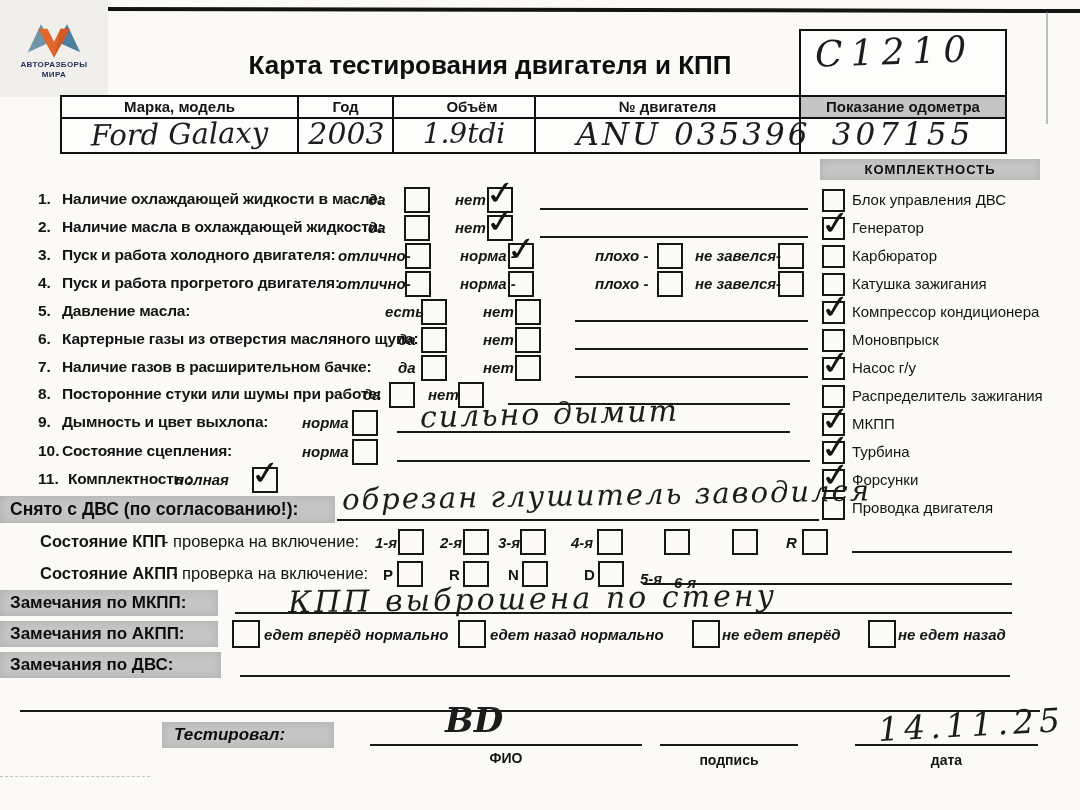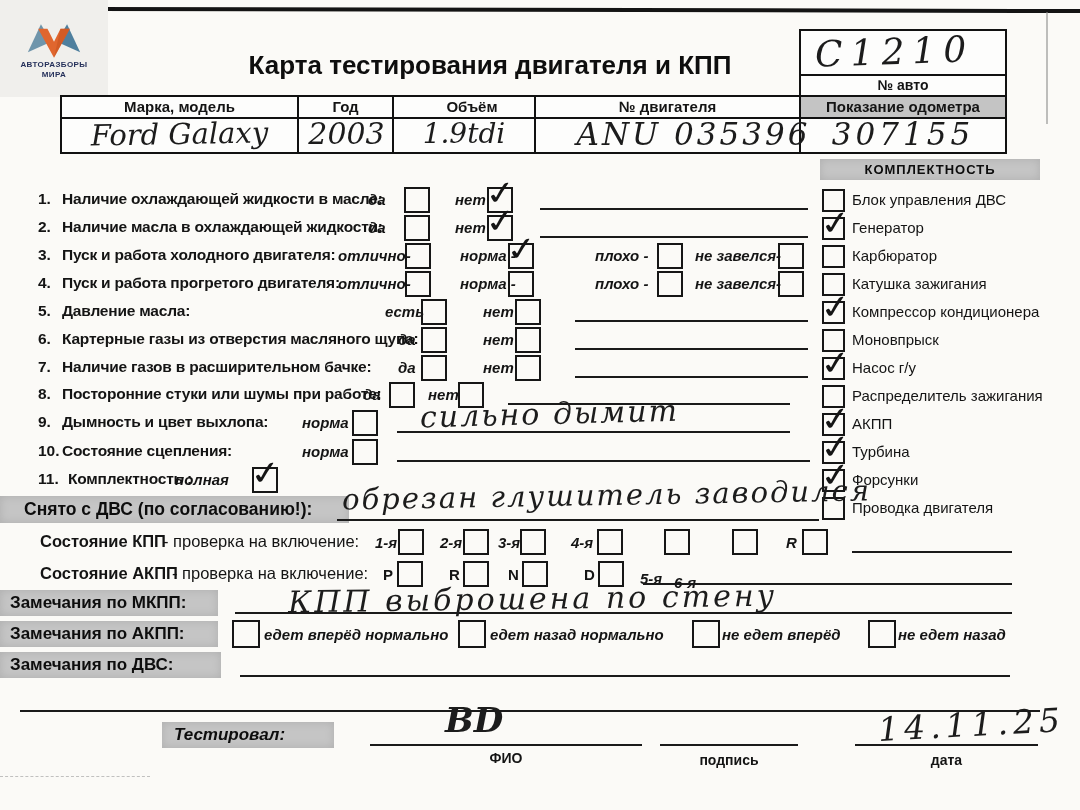--- a/index.html
+++ b/index.html
@@ -64,21 +64,20 @@
       <polygon points="30,40 37,9 47,9" fill="#c6521f" opacity=".55"></polygon>
     </svg>
     <div class="logo-text" style="top:60px;">АВТОРАЗБОРЫ</div>
     <div class="logo-text" style="top:70px;">МИРА</div>
   </div>
 
   <div class="title">Карта тестирования двигателя и КПП</div>
 
   <div class="carno-box">
     <div class="carno-val hw">C1210</div>
-    <div class="carno-cap">№ авто</div>
   </div>
 
   <div class="vtable">
     <div class="vsep" style="left:235px;"></div>
     <div class="vsep" style="left:330px;"></div>
     <div class="vsep" style="left:472px;"></div>
     <div class="vsep" style="left:737px;"></div>
     <div class="vhead gray" style="left:739px;width:204px;">Показание одометра</div>
     <div class="vhline"></div>
     <div class="vhead" style="left:0;width:235px;">Марка, модель</div>
@@ -104,21 +103,21 @@
   <span class="cl-label" style="left:852px;top:275px;">Катушка зажигания</span>
   <span class="cb small on" style="left:822px;top:301px;"></span>
   <span class="cl-label" style="left:852px;top:303px;">Компрессор кондиционера</span>
   <span class="cb small" style="left:822px;top:329px;"></span>
   <span class="cl-label" style="left:852px;top:331px;">Моновпрыск</span>
   <span class="cb small on" style="left:822px;top:357px;"></span>
   <span class="cl-label" style="left:852px;top:359px;">Насос г/у</span>
   <span class="cb small" style="left:822px;top:385px;"></span>
   <span class="cl-label" style="left:852px;top:387px;">Распределитель зажигания</span>
   <span class="cb small on" style="left:822px;top:413px;"></span>
-  <span class="cl-label" style="left:852px;top:415px;">АКПП</span>
+  <span class="cl-label" style="left:852px;top:415px;">МКПП</span>
   <span class="cb small on" style="left:822px;top:441px;"></span>
   <span class="cl-label" style="left:852px;top:443px;">Турбина</span>
   <span class="cb small on" style="left:822px;top:469px;"></span>
   <span class="cl-label" style="left:852px;top:471px;">Форсунки</span>
   <span class="cb small" style="left:822px;top:497px;"></span>
   <span class="cl-label" style="left:852px;top:499px;">Проводка двигателя</span>
 
   <span class="q-num" style="left:38px;top:190px;">1.</span>
   <span class="q-label" style="left:62px;top:190px;">Наличие охлаждающей жидкости в масле:</span>
   <span class="opt-label" style="left:368px;top:191px;">да</span>
@@ -200,21 +199,21 @@
   <span class="q-label" style="left:62px;top:442px;">Состояние сцепления:</span>
   <span class="opt-label" style="left:302px;top:443px;">норма</span>
   <span class="cb" style="left:352px;top:439px;"></span>
   <div class="wline" style="left:397px;top:460px;width:413px;"></div>
 
   <span class="q-num" style="left:38px;top:470px;">11.</span>
   <span class="q-label" style="left:68px;top:470px;">Комплектность :</span>
   <span class="opt-label" style="left:175px;top:471px;">полная</span>
   <span class="cb on" style="left:252px;top:467px;"></span>
 
-  <div class="graylab" style="left:0;top:496px;width:325px;height:27px;font-size:17.5px;line-height:27px;padding-left:24px;">Снято с ДВС (по согласованию!):</div>
+  <div class="graylab" style="left:0;top:496px;width:325px;height:27px;font-size:17.5px;line-height:27px;padding-left:10px;">Снято с ДВС (по согласованию!):</div>
   <div class="wline" style="left:337px;top:519px;width:482px;"></div>
   <span class="hw" style="left:342px;top:478px;font-size:29px;letter-spacing:2px;transform:rotate(-1deg);">обрезан глушитель заводился</span>
 
   <span class="abs" style="left:40px;top:532px;font-size:16.5px;font-weight:bold;">Состояние КПП</span>
   <span class="abs" style="left:163px;top:532px;font-size:16.5px;"> - проверка на включение:</span>
   <span class="opt-label" style="left:375px;top:534px;">1-я</span>
   <span class="cb" style="left:398px;top:529px;"></span>
   <span class="opt-label" style="left:440px;top:534px;">2-я</span>
   <span class="cb" style="left:463px;top:529px;"></span>
   <span class="opt-label" style="left:498px;top:534px;">3-я</span>

